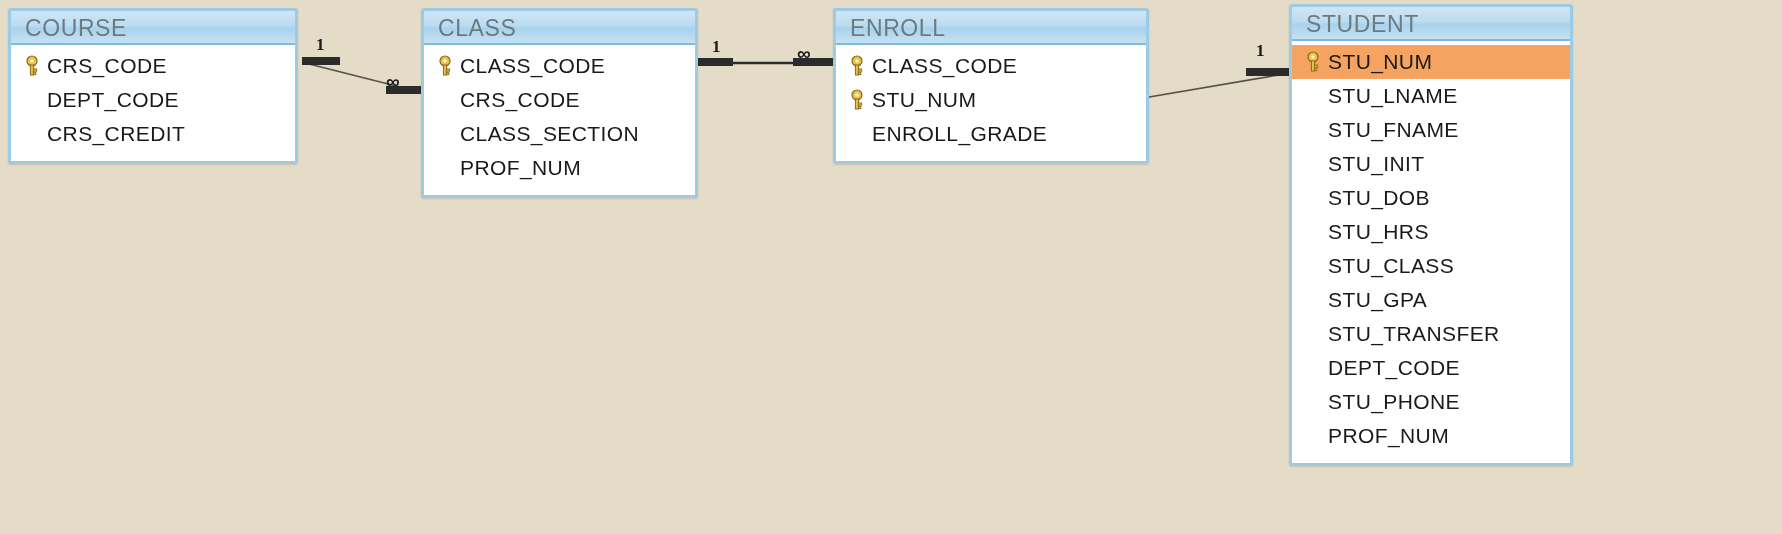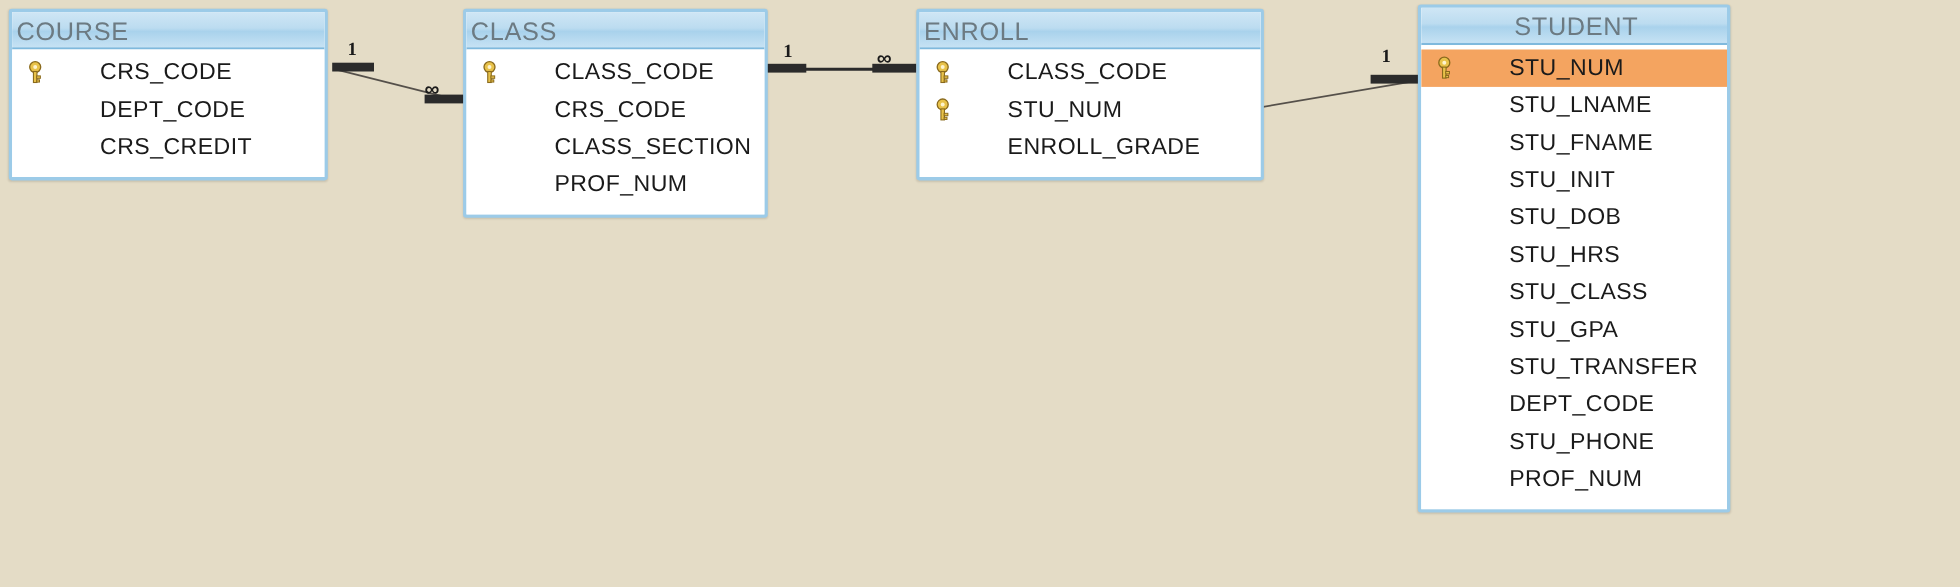--- a/index.html
+++ b/index.html
@@ -44,37 +44,36 @@
     overflow: hidden;
   }
   .entity-header {
     height: 34px;
     line-height: 34px;
     background: linear-gradient(to bottom, #cfe6f5 0%, #bcdcf0 45%, #a9d2ec 55%, #c6e2f4 100%);
     border-bottom: 2px solid #7fb9dd;
     color: #6c7a82;
     font-size: 23px;
     letter-spacing: 0.6px;
-    padding-left: 4px;
+    padding-left: 14px;
     box-sizing: border-box;
     font-family: "Liberation Sans", sans-serif;
     white-space: nowrap;
   }
   .entity-body {
     background: #ffffff;
     padding: 4px 0 10px 0;
   }
   .attr-row {
     display: flex;
     align-items: center;
     height: 34px;
     box-sizing: border-box;
     padding-left: 6px;
     white-space: nowrap;
-    gap: 44px;
   }
   .attr-row.highlight {
     background: #f4a460;
   }
   .key-slot {
     width: 30px;
     min-width: 30px;
     height: 22px;
     display: flex;
     align-items: center;
@@ -229,21 +228,21 @@
           </span>
           <span class="attr-label">STU_NUM</span>
         </div>
         <div class="attr-row">
           <span class="key-slot"></span>
           <span class="attr-label">ENROLL_GRADE</span>
         </div>
       </div>
   </div>
 
-  <div class="entity" id="entity-3" style="left:1289px; top:4px; width:284px;text-align:center;">
+  <div class="entity" id="entity-3" style="left:1289px; top:4px; width:284px;">
     <div class="entity-header">STUDENT</div>
     <div class="entity-body">
         <div class="attr-row highlight">
           <span class="key-slot">
             <span class="key-icon">
               <svg width="16" height="22" viewBox="0 0 16 22">
                 <circle cx="8" cy="6" r="5" fill="#e8c24a" stroke="#8a6a1d" stroke-width="1.2"></circle>
                 <circle cx="8" cy="6" r="1.8" fill="#fdf3cf"></circle>
                 <rect x="6.4" y="10" width="3.2" height="10" fill="#e8c24a" stroke="#8a6a1d" stroke-width="1"></rect>
                 <rect x="9.3" y="14" width="3.4" height="2.2" fill="#e8c24a" stroke="#8a6a1d" stroke-width="0.9"></rect>

